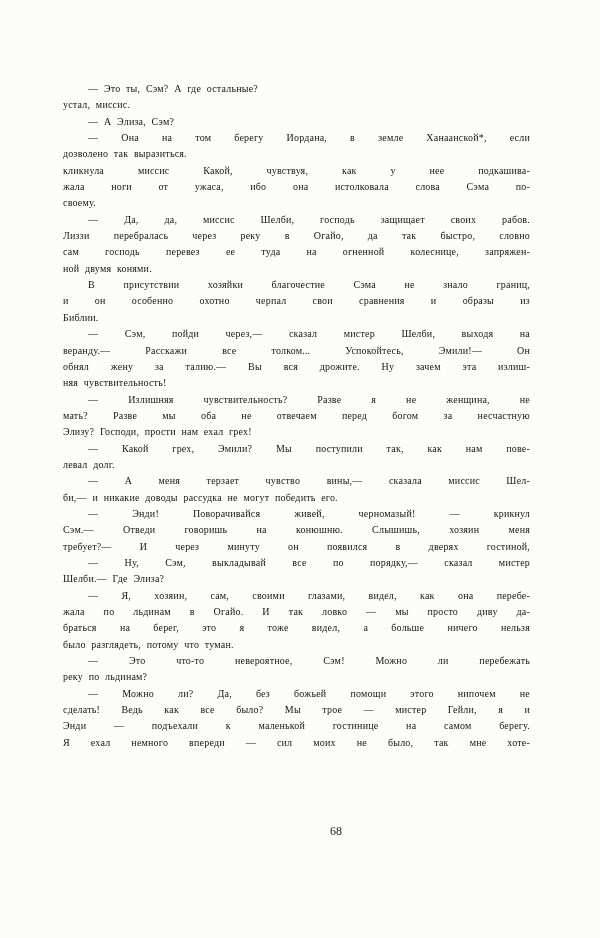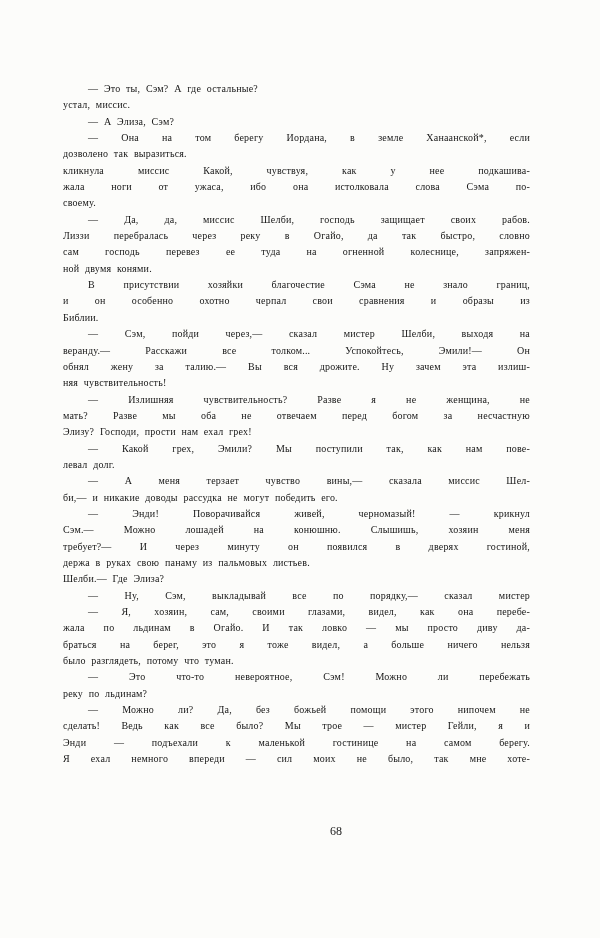--- a/index.html
+++ b/index.html
@@ -106,27 +106,26 @@
       <div class="para">
         <div class="line first">— Какой грех, Эмили? Мы поступили так, как нам пове-</div>
         <div class="line last">левал долг.</div>
       </div>
       <div class="para">
         <div class="line first">— А меня терзает чувство вины,— сказала миссис Шел-</div>
         <div class="line last">би,— и никакие доводы рассудка не могут победить его.</div>
       </div>
       <div class="para">
         <div class="line first">— Энди! Поворачивайся живей, черномазый! — крикнул</div>
-        <div class="line">Сэм.— Можно лошадей на конюшню. Слышишь, хозяин меня</div>
+        <div class="line">Сэм.— Отведи говоришь на конюшню. Слышишь, хозяин меня</div>
         <div class="line">требует?— И через минуту он появился в дверях гостиной,</div>
-        <div class="line last">держа в руках свою панаму из пальмовых листьев.</div>
       </div>
       <div class="para">
+        <div class="line first">— Ну, Сэм, выкладывай все по порядку,— сказал мистер</div>
         <div class="line last">Шелби.— Где Элиза?</div>
-        <div class="line first">— Ну, Сэм, выкладывай все по порядку,— сказал мистер</div>
       </div>
       <div class="para">
         <div class="line first">— Я, хозяин, сам, своими глазами, видел, как она перебе-</div>
         <div class="line">жала по льдинам в Огайо. И так ловко — мы просто диву да-</div>
         <div class="line">браться на берег, это я тоже видел, а больше ничего нельзя</div>
         <div class="line last">было разглядеть, потому что туман.</div>
       </div>
       <div class="para">
         <div class="line first">— Это что-то невероятное, Сэм! Можно ли перебежать</div>
         <div class="line last">реку по льдинам?</div>

